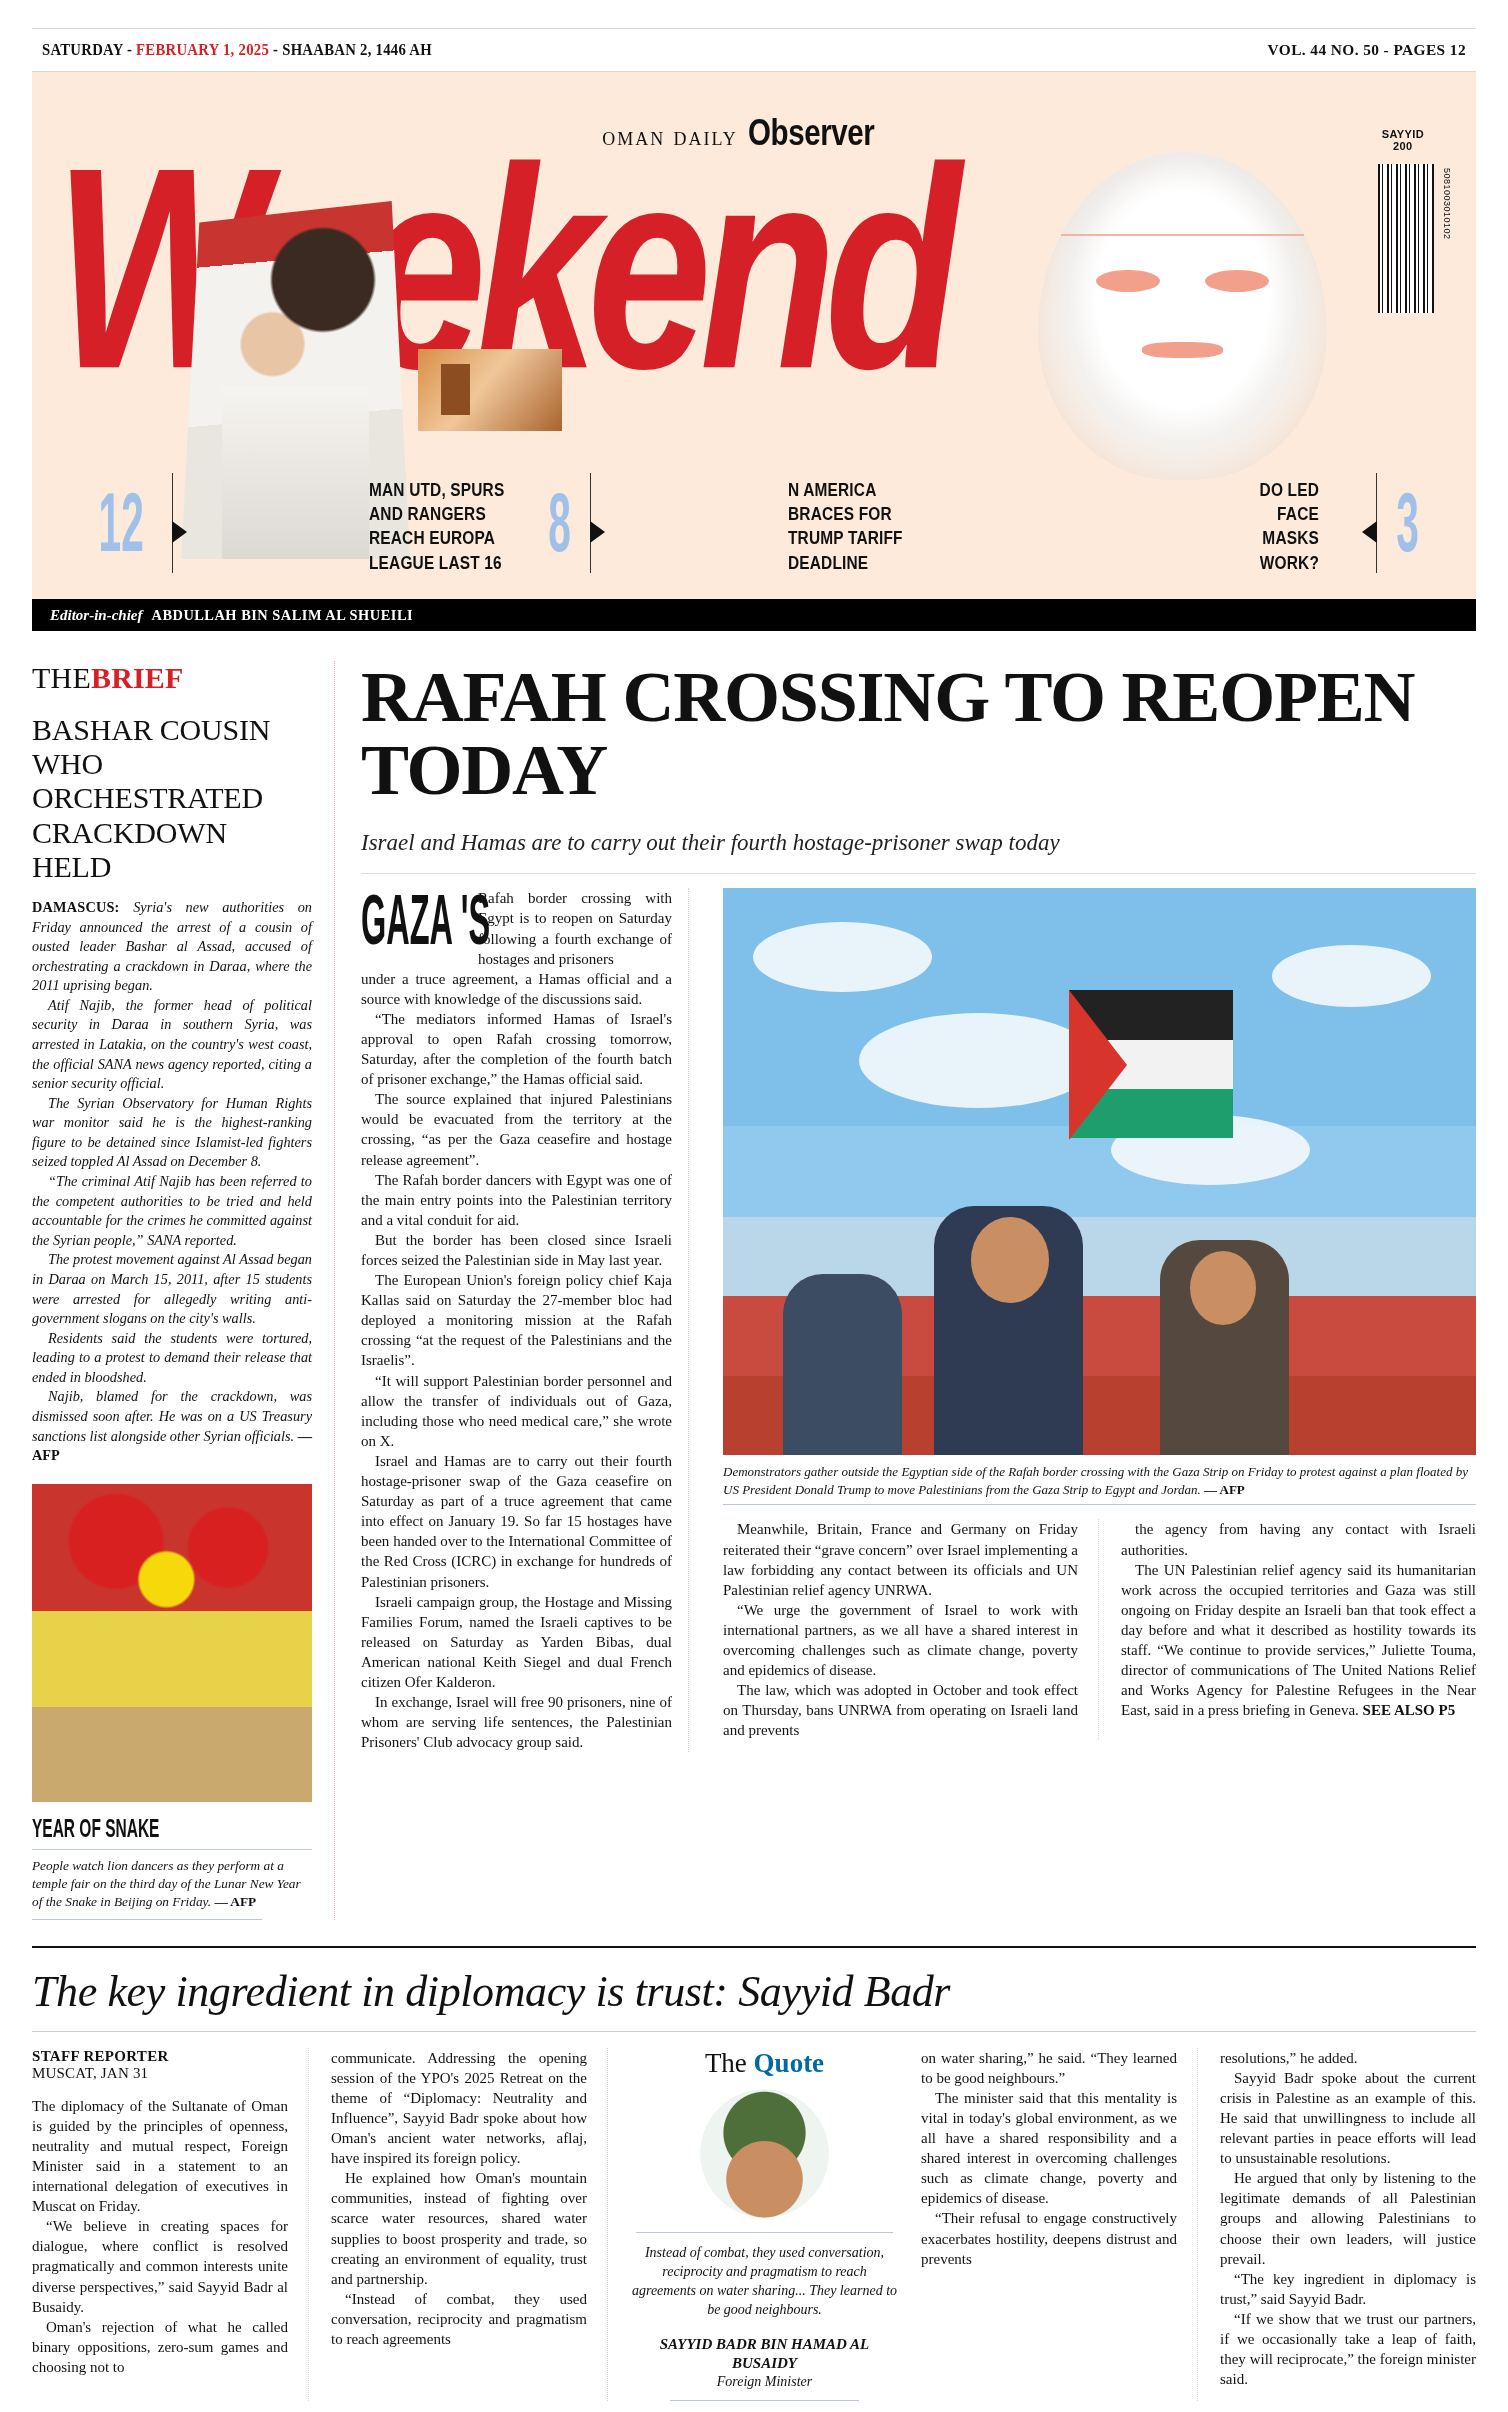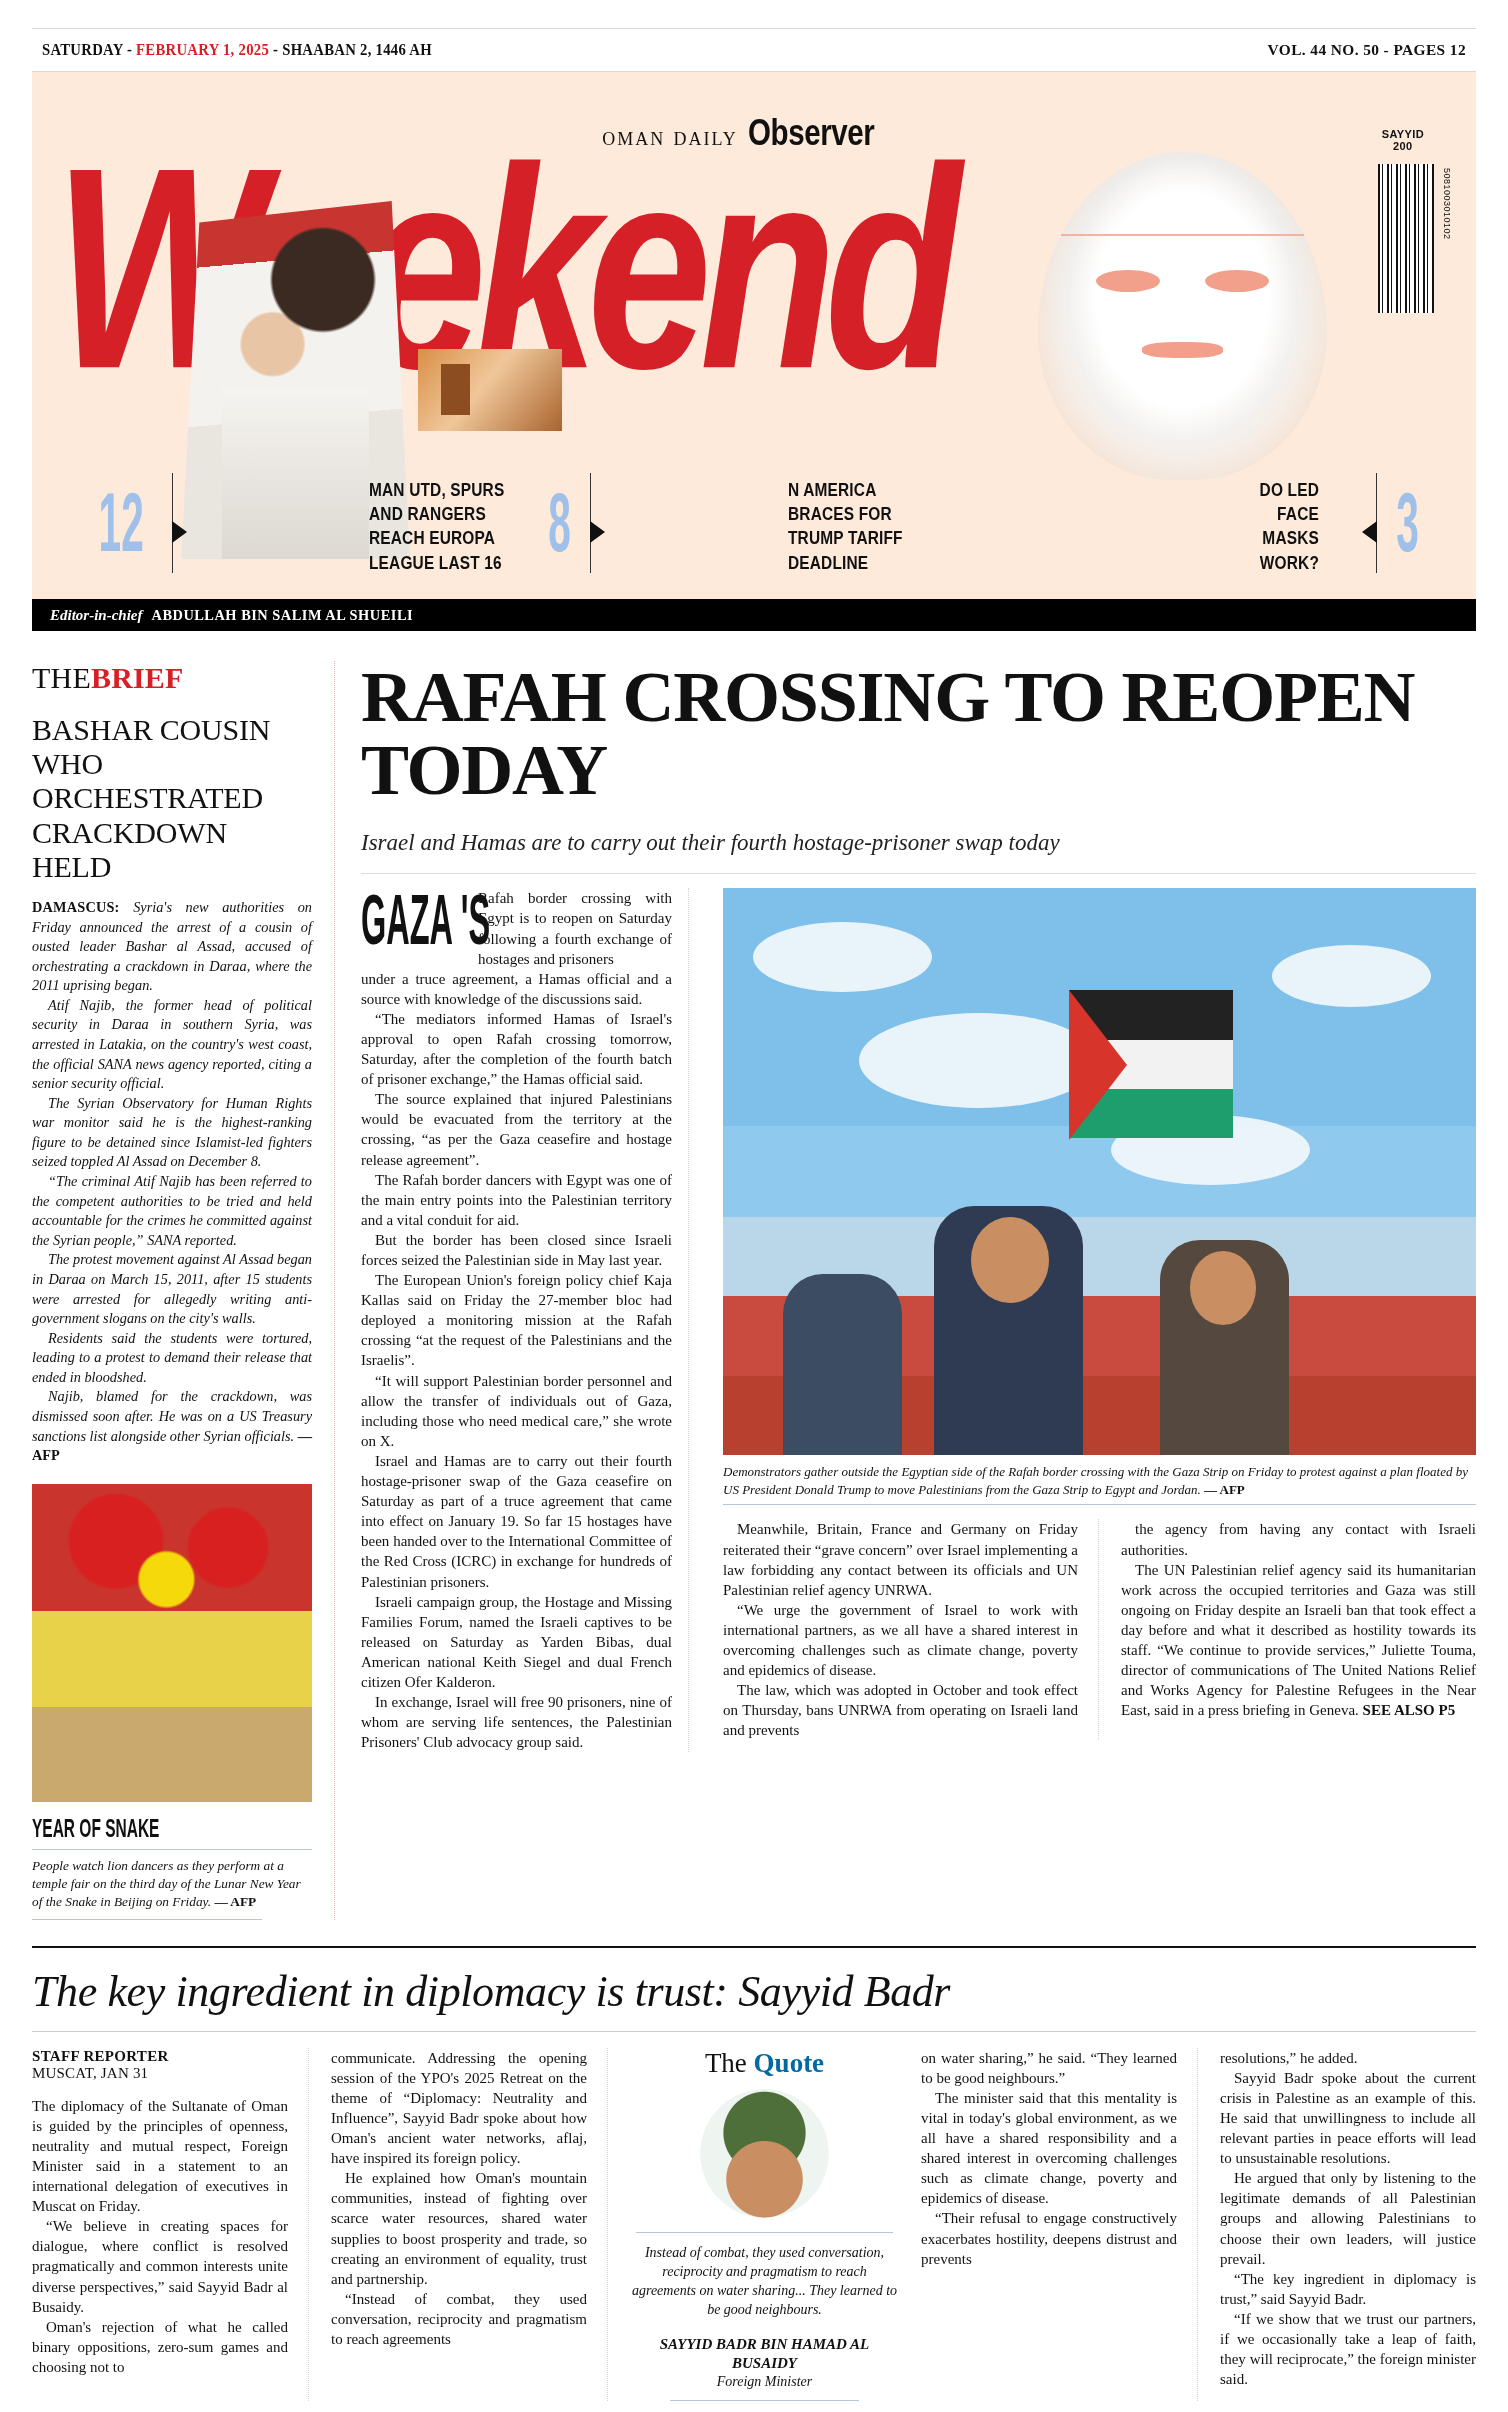--- a/index.html
+++ b/index.html
@@ -338,21 +338,21 @@
         <div class="story-left">
           <div class="dropcap-wrap">
             <span class="dropcap">GAZA 'S</span>
             <span class="lead">Rafah border crossing with Egypt is to reopen on Saturday following a fourth exchange of hostages and prisoners</span>
           </div>
           <p style="text-indent:0">under a truce agreement, a Hamas official and a source with knowledge of the discussions said.</p>
           <p>“The mediators informed Hamas of Israel's approval to open Rafah crossing tomorrow, Saturday, after the completion of the fourth batch of prisoner exchange,” the Hamas official said.</p>
           <p>The source explained that injured Palestinians would be evacuated from the territory at the crossing, “as per the Gaza ceasefire and hostage release agreement”.</p>
           <p>The Rafah border dancers with Egypt was one of the main entry points into the Palestinian territory and a vital conduit for aid.</p>
           <p>But the border has been closed since Israeli forces seized the Palestinian side in May last year.</p>
-          <p>The European Union's foreign policy chief Kaja Kallas said on Friday the 27-member bloc had deployed a monitoring mission at the Rafah crossing “at the request of the Palestinians and the Israelis”.</p>
+          <p>The European Union's foreign policy chief Kaja Kallas said on Saturday the 27-member bloc had deployed a monitoring mission at the Rafah crossing “at the request of the Palestinians and the Israelis”.</p>
           <p>“It will support Palestinian border personnel and allow the transfer of individuals out of Gaza, including those who need medical care,” she wrote on X.</p>
           <p>Israel and Hamas are to carry out their fourth hostage-prisoner swap of the Gaza ceasefire on Saturday as part of a truce agreement that came into effect on January 19. So far 15 hostages have been handed over to the International Committee of the Red Cross (ICRC) in exchange for hundreds of Palestinian prisoners.</p>
           <p>Israeli campaign group, the Hostage and Missing Families Forum, named the Israeli captives to be released on Saturday as Yarden Bibas, dual American national Keith Siegel and dual French citizen Ofer Kalderon.</p>
           <p>In exchange, Israel will free 90 prisoners, nine of whom are serving life sentences, the Palestinian Prisoners' Club advocacy group said.</p>
         </div>
 
         <div class="story-photo-col">
           <div class="mainphoto">
             <span class="cloud" style="left:4%;top:6%;width:179px;height:70px;"></span>
             <span class="cloud" style="left:18%;top:22%;width:239px;height:95px;"></span>

